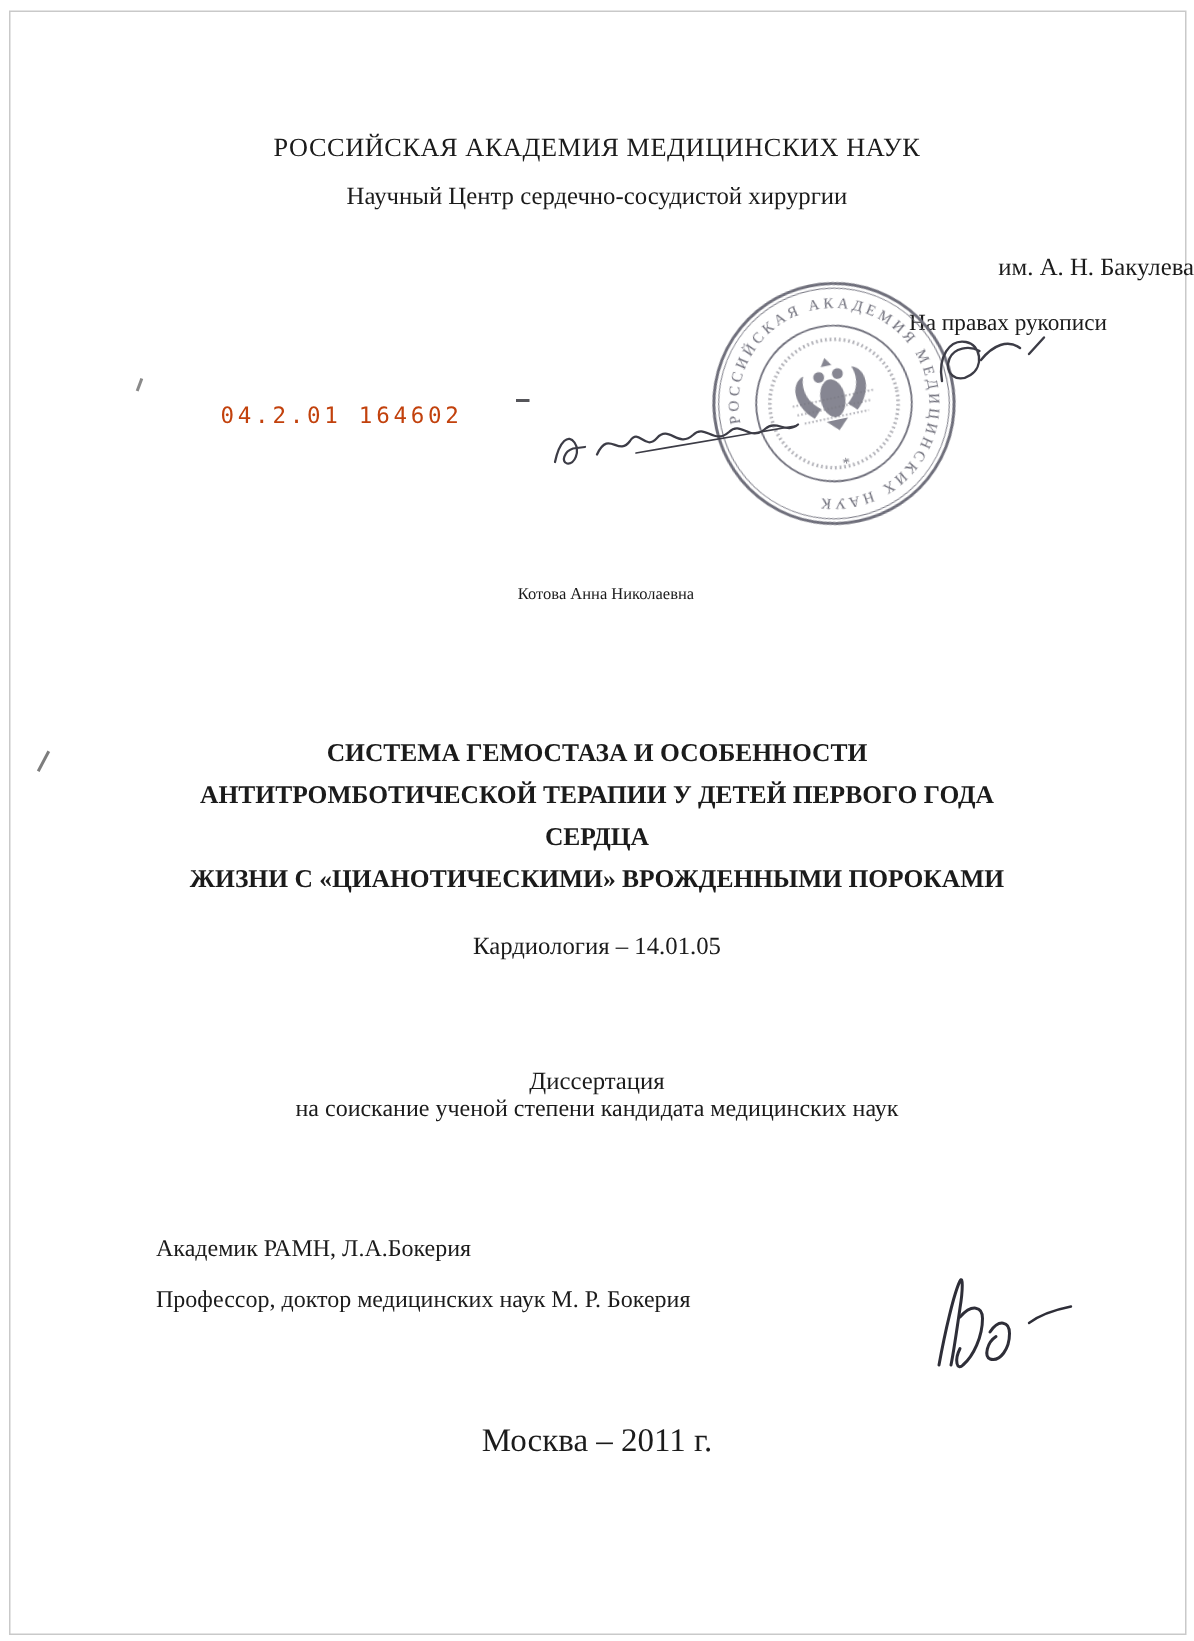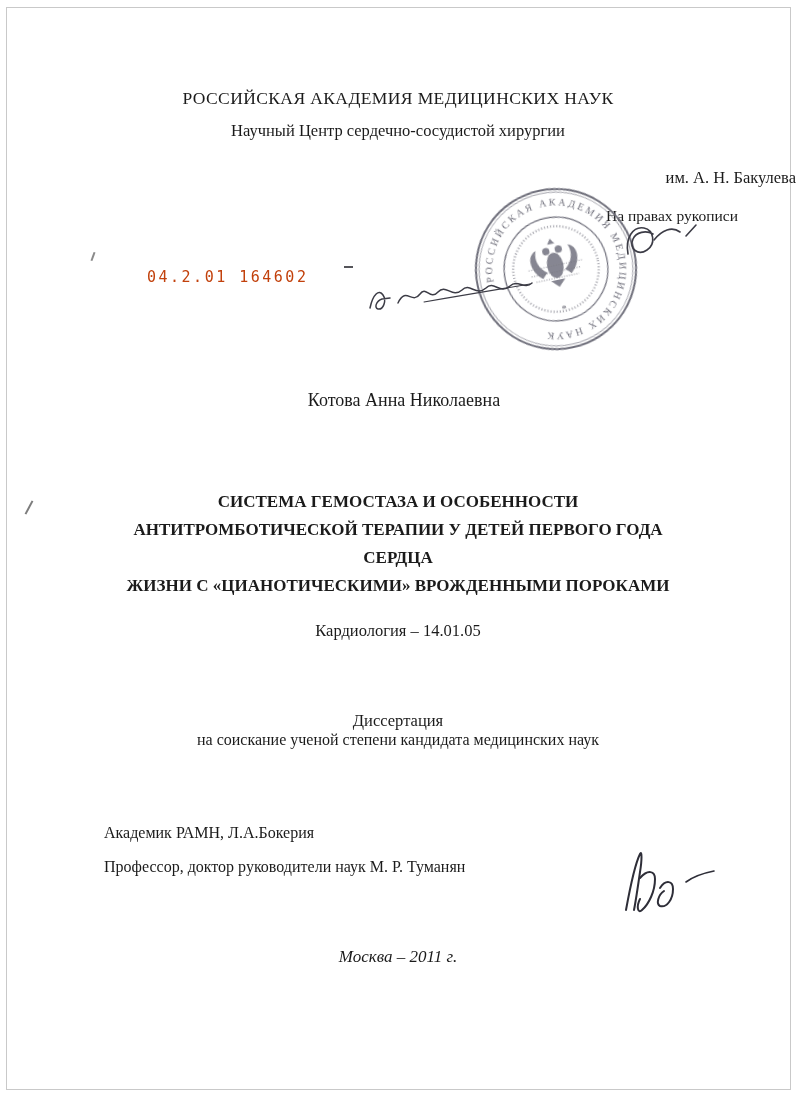--- a/index.html
+++ b/index.html
@@ -26,31 +26,31 @@
   .stamp-number   {
     top: 268px; left: 147px;
     font-family: "DejaVu Sans Mono", monospace;
     font-size: 15px; letter-spacing: 2.5px;
     color: #c2410c; white-space: pre;
   }
   .stamp-tail {
     top: 266px; left: 344px; width: 9px; height: 0;
     border-top: 2px solid #55555a;
   }
-  .author-name    { top: 390px; font-size: 18px; padding-left: 12px; }
+  .author-name    { top: 390px; font-size: 11px; padding-left: 12px; }
   .title-block {
     top: 488px; left: 68px; width: 660px;
     text-align: center; font-weight: bold;
     font-size: 17px; line-height: 28px;
   }
   .specialty      { top: 621px; font-size: 16.5px; }
   .doc-type       { top: 699px; font-size: 16.5px; margin-top: 12px; }
   .doc-purpose    { top: 731px; font-size: 16px; }
   .supervisors    { top: 816px; left: 104px; font-size: 16px; line-height: 33.5px; }
-  .place-year     { top: 947px; font-size: 17px; font-style: italic; }
+  .place-year     { top: 947px; font-size: 22px; }
   .seal-wrap      { top: 178px; left: 463px; width: 186px; height: 182px; }
   .sig1-wrap      { top: 276px; left: 366px; width: 172px; height: 48px; }
   .sig2-wrap      { top: 218px; left: 620px; width: 84px; height: 52px; }
   .sig3-wrap      { top: 846px; left: 612px; width: 110px; height: 74px; }
   .artifact-1 { top: 252px; left: 92px; width: 2px; height: 9px; background: #8a8a8a; transform: rotate(20deg); }
   .artifact-2 { top: 500px; left: 28px; width: 2px; height: 15px; background: #7d7d7d; transform: rotate(28deg); }
   svg { display: block; width: 100%; height: 100%; }
 </style>
 </head>
 <body>
@@ -126,21 +126,21 @@
   <div>ЖИЗНИ С «ЦИАНОТИЧЕСКИМИ» ВРОЖДЕННЫМИ ПОРОКАМИ</div>
 </div>
 
 <div class="abs center specialty">Кардиология – 14.01.05</div>
 
 <div class="abs center doc-type">Диссертация</div>
 <div class="abs center doc-purpose">на соискание ученой степени кандидата медицинских наук</div>
 
 <div class="abs supervisors">
   <div>Академик РАМН, Л.А.Бокерия</div>
-  <div>Профессор, доктор руководители наук М. Р. Туманян</div>
+  <div>Профессор, доктор медицинских наук М. Р. Бокерия</div>
 </div>
 
 <div class="abs sig3-wrap">
   <svg viewBox="0 0 110 74">
     <g fill="none" stroke="#2e2e38" stroke-width="2" stroke-linecap="round">
       <path d="M14,64 C18,42 24,16 28,8 C30,4 30,14 28,26 C26,40 24,54 22,64"></path>
       <path d="M28,32 C36,23 43,25 43,33 C43,45 37,58 30,64 C26,68 24,61 28,53"></path>
       <path d="M48,42 C54,33 61,35 61,43 C61,53 55,62 48,60 C44,58 46,49 52,45"></path>
       <path d="M74,36 C82,30 92,27 102,25" stroke-width="1.6"></path>
     </g>

